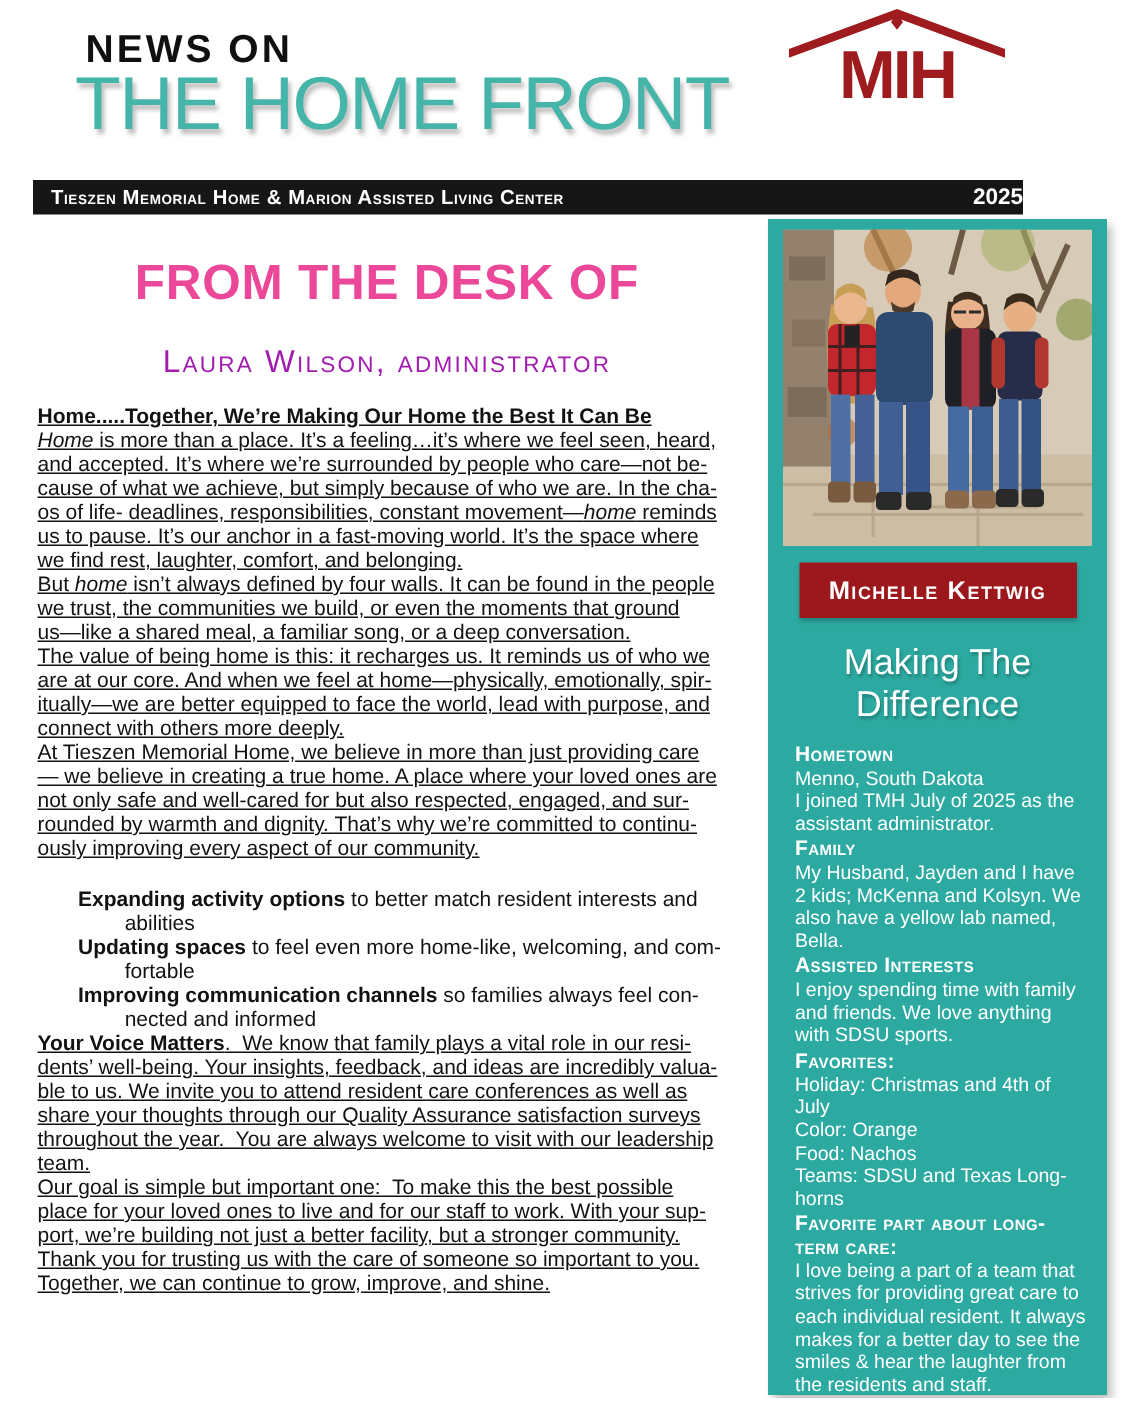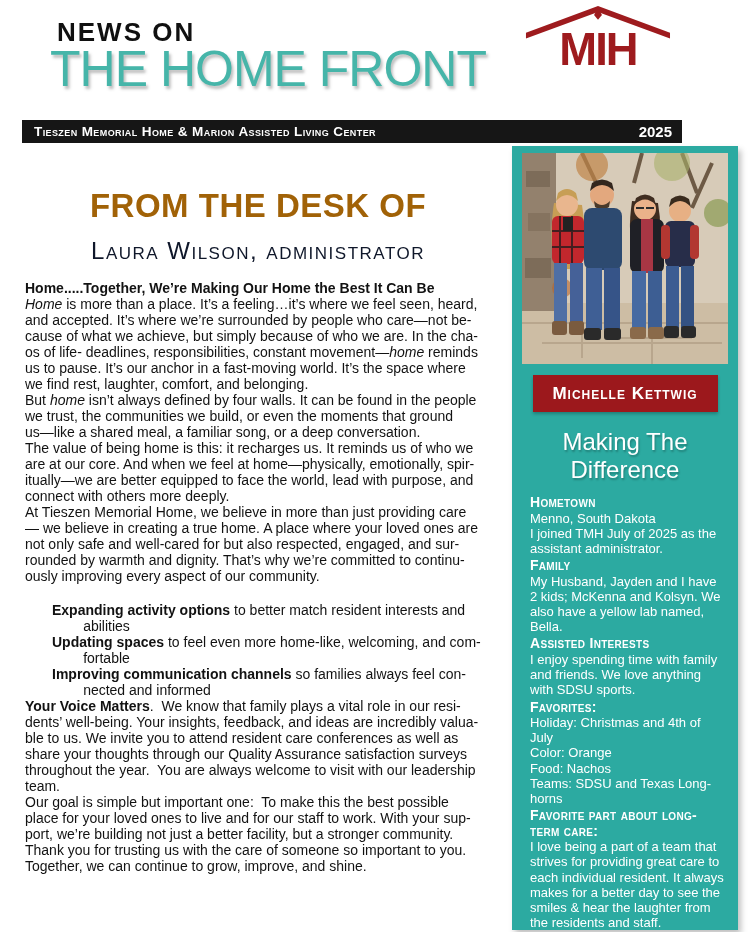--- a/index.html
+++ b/index.html
@@ -9,29 +9,29 @@
   .kicker{position:absolute;left:57px;top:17px;font-size:26px;font-weight:700;
           letter-spacing:2px;color:#101010;}
   .main-title{position:absolute;left:50px;top:40px;font-size:50px;font-weight:400;
           letter-spacing:-1px;color:#46b5a9;text-shadow:2px 3px 3px rgba(70,70,70,.35);
           white-space:nowrap;}
   .logo{position:absolute;left:524px;top:6px;width:148px;height:60px;}
   .black-bar{position:absolute;left:22px;top:120px;width:660px;height:23px;background:#161616;
           display:flex;align-items:center;color:#fff;}
   .bar-org{margin-left:12px;font-variant:small-caps;font-size:13.5px;font-weight:600;
           letter-spacing:.4px;}
-  .bar-year{margin-left:auto;margin-right:10px;font-weight:700;font-size:15px;}
+  .bar-year{margin-left:auto;font-weight:700;font-size:15px;}
   
   .article{position:absolute;left:25px;top:160px;width:466px;}
   .article-heading{text-align:center;font-size:33px;line-height:36px;font-weight:800;
-          color:#a16207;letter-spacing:.5px;margin-top:28px;}
-  .byline{text-align:center;margin-top:13px;font-size:24px;font-variant:small-caps;
-          color:#0f172a;letter-spacing:1.5px;font-weight:400;}
+          color:#ec4899;letter-spacing:.5px;margin-top:10px;}
+  .byline{text-align:center;margin-top:24px;font-size:21px;font-variant:small-caps;
+          color:#a21caf;letter-spacing:1.5px;font-weight:400;}
   .article-body{margin-top:15px;font-size:14px;line-height:16px;color:#121212;}
-  .para{white-space:pre-wrap;}
+  .para{white-space:pre-wrap;text-decoration:underline;}
   .spacer{height:18px;}
   .list-item{padding-left:27px;white-space:pre-wrap;}
   
   .sidebar{position:absolute;left:512px;top:146px;width:226px;height:784px;background:#2caaa1;
           box-shadow:3px 4px 6px rgba(0,0,0,.25);}
   .photo-frame{margin:7px auto 0;width:206px;height:211px;display:block;}
   .photo-frame svg{display:block;width:206px;height:211px;}
   .name-banner{margin:11px auto 16px;width:185px;height:37px;background:#9c181c;display:flex;
           align-items:center;justify-content:center;color:#fff;font-variant:small-caps;
           font-weight:700;font-size:17px;letter-spacing:1px;box-shadow:0 2px 3px rgba(0,0,0,.25);}

